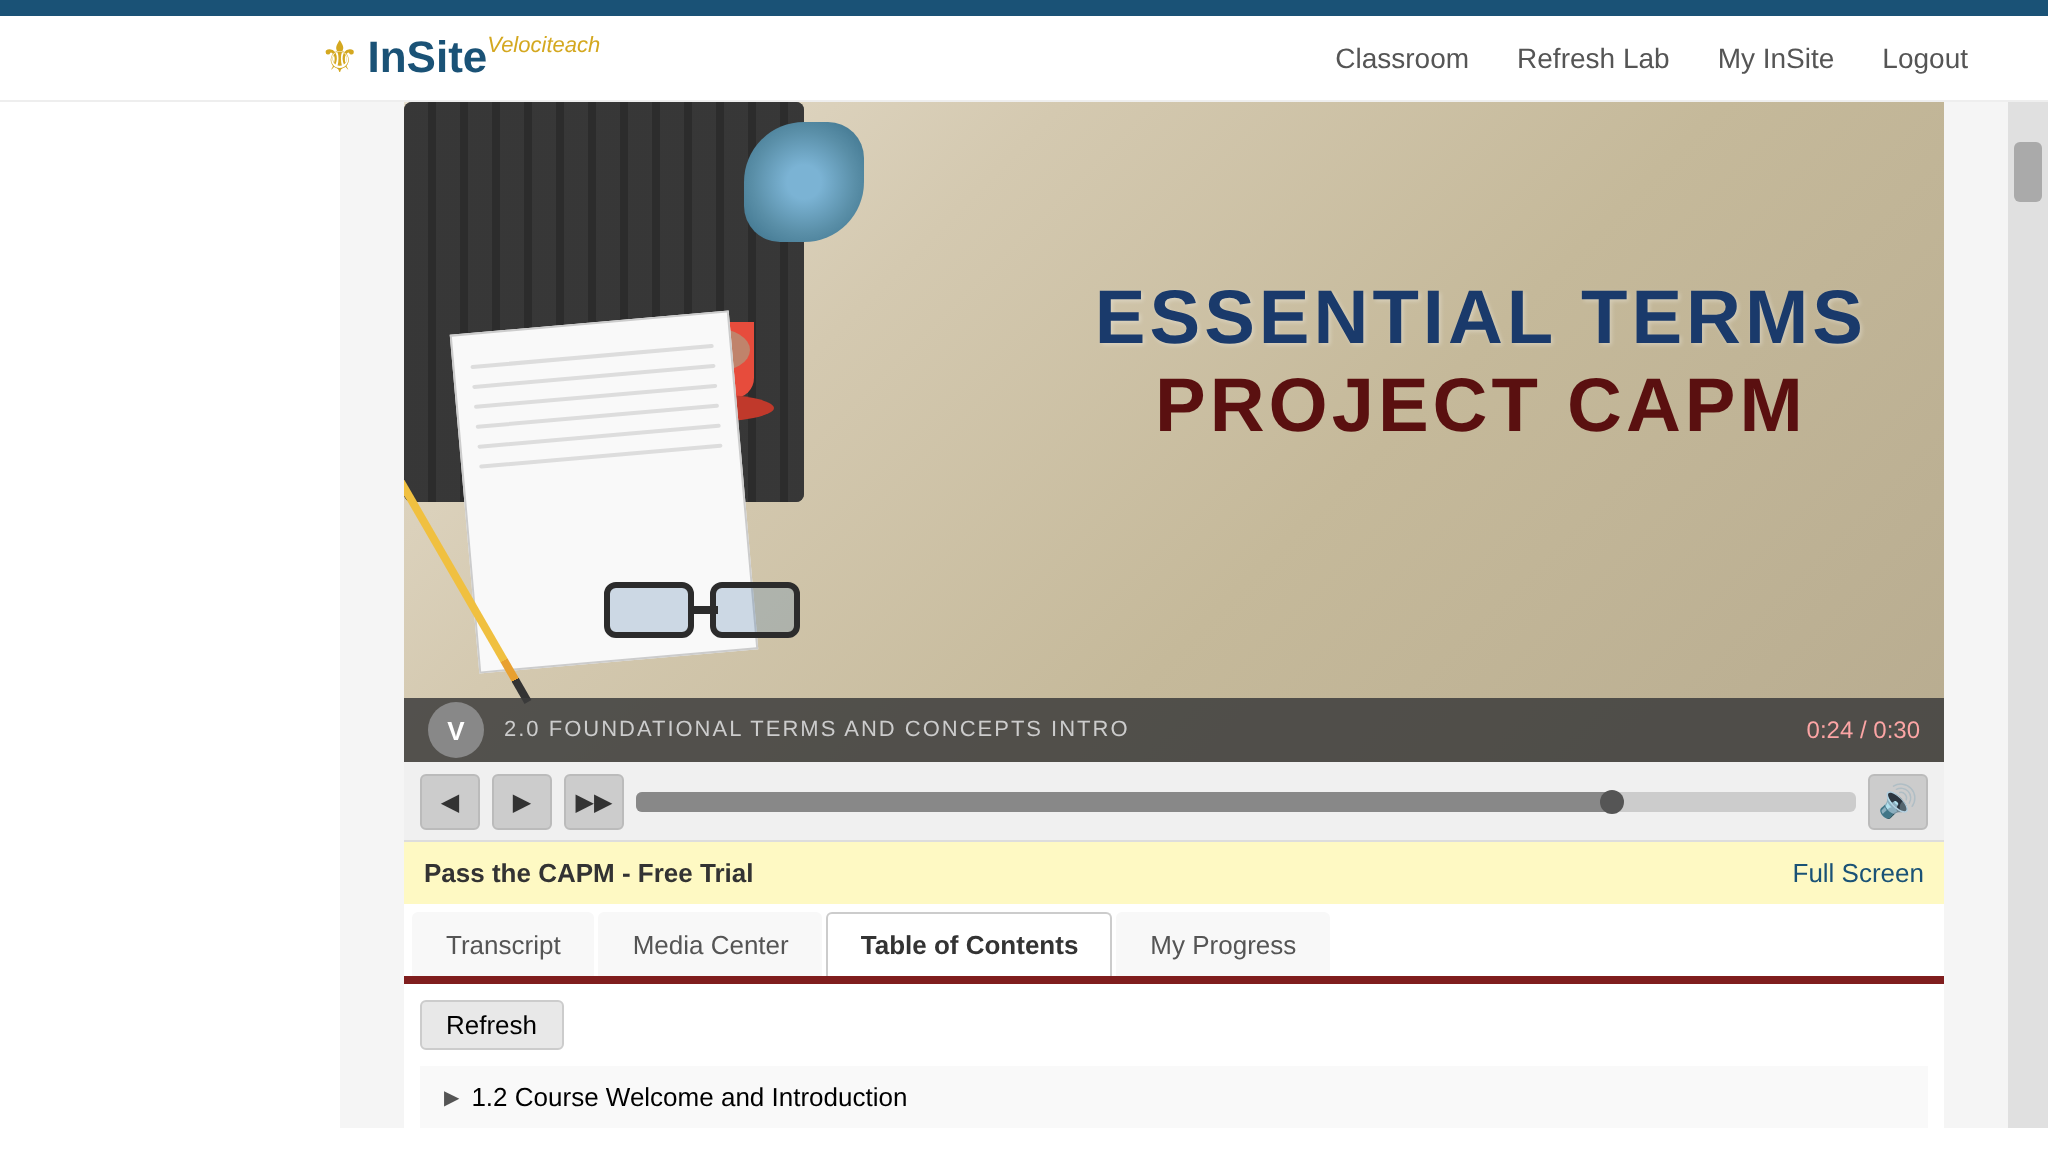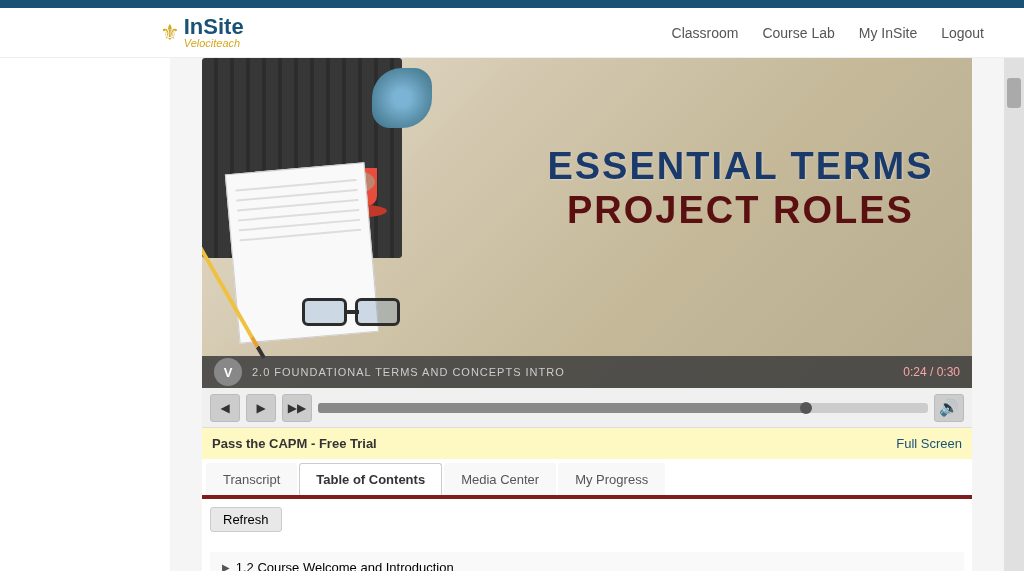--- a/index.html
+++ b/index.html
@@ -25,21 +25,20 @@
       display: flex;
       align-items: center;
     }
     .logo-icon {
       color: #d4a820;
       font-size: 22px;
       margin-right: 4px;
     }
     .logo-text {
       display: flex;
-      flex-direction: column;
       line-height: 1;
     }
     .logo-insite {
       font-size: 22px;
       font-weight: bold;
       color: #1a5276;
     }
     .logo-velociteach {
       font-size: 11px;
       color: #d4a820;
@@ -411,21 +410,21 @@
       flex: 1;
       overflow-y: auto;
     }
     .refresh-btn {
       padding: 4px 12px;
       background: #e8e8e8;
       border: 1px solid #ccc;
       border-radius: 3px;
       font-size: 13px;
       cursor: pointer;
-      margin-bottom: 20px;
+      margin-bottom: 8px;
       display: inline-block;
     }
 
     
     .toc-item {
       padding: 8px 12px;
       font-size: 13px;
       border-bottom: 1px solid #eee;
       cursor: pointer;
       display: flex;
@@ -465,21 +464,21 @@
     <span class="logo-icon">⚜</span>
     <div class="logo-text">
       <span style="display:flex;align-items:baseline;gap:3px;">
         <span class="logo-insite">InSite</span>
       </span>
       <span class="logo-velociteach">Velociteach</span>
     </div>
   </div>
   <div class="nav-links">
     <a class="nav-link">Classroom</a>
-    <a class="nav-link">Course Lab</a>
+    <a class="nav-link">Refresh Lab</a>
     <a class="nav-link">My InSite</a>
     <a class="nav-link">Logout</a>
   </div>
 </div>
 
 <div class="main">
 
   <div class="left-sidebar"></div>
 
   <div class="content-area">
@@ -518,21 +517,21 @@
         <div class="glasses-mock">
           <div class="glasses-frame">
             <div class="glasses-lens"></div>
             <div class="glasses-bridge"></div>
             <div class="glasses-lens"></div>
           </div>
         </div>
 
         <div class="video-text-overlay">
           <div class="video-title-1">ESSENTIAL TERMS</div>
-          <div class="video-title-2">PROJECT ROLES</div>
+          <div class="video-title-2">PROJECT CAPM</div>
         </div>
       </div>
 
       <div class="video-bottom-bar">
         <div class="velocity-logo-circle">
           <span class="velocity-v">V</span>
         </div>
         <span class="video-chapter-text">2.0 FOUNDATIONAL TERMS AND CONCEPTS INTRO</span>
         <span class="video-time-text">0:24 / 0:30</span>
       </div>
@@ -557,22 +556,22 @@
       </div>
     </div>
 
     <div class="info-bar">
       <span class="pass-capm-text">Pass the CAPM - Free Trial</span>
       <span class="full-screen-link">Full Screen</span>
     </div>
 
     <div class="tabs-bar">
       <div class="tab">Transcript</div>
+      <div class="tab">Media Center</div>
       <div class="tab active">Table of Contents</div>
-      <div class="tab">Media Center</div>
       <div class="tab">My Progress</div>
     </div>
 
     <div class="tab-content">
       <button class="refresh-btn">Refresh</button>
       <div class="toc-item collapsed">
         <span class="toc-arrow">▶</span>
         <span>1.2 Course Welcome and Introduction</span>
       </div>
       <div class="toc-item">

